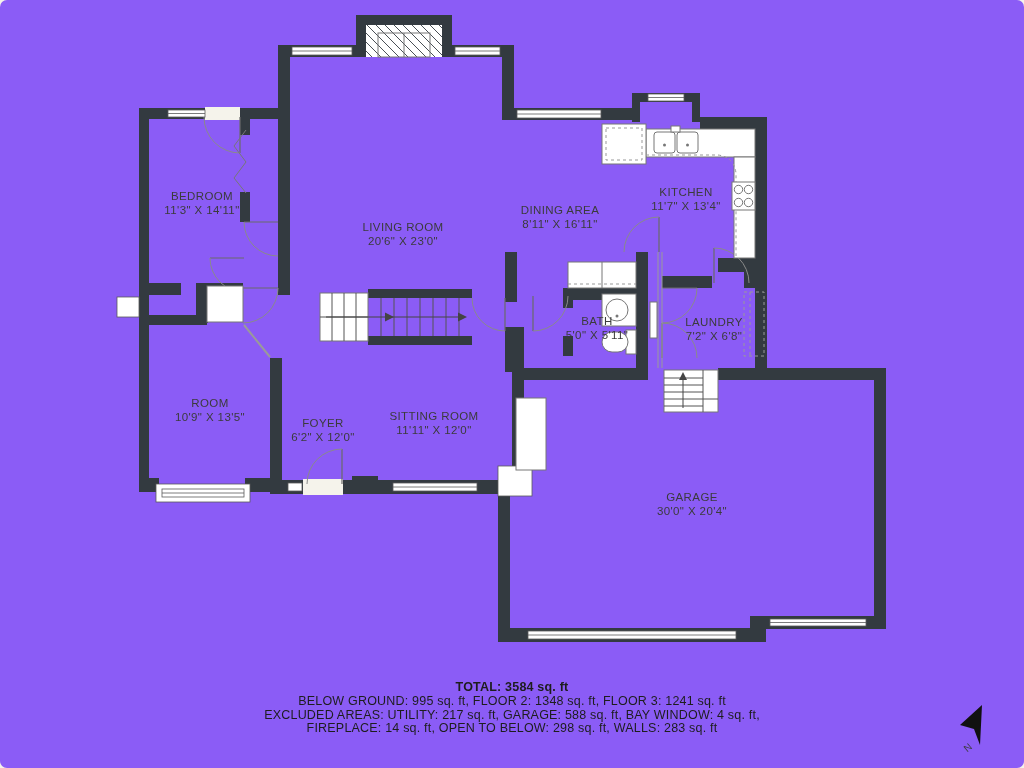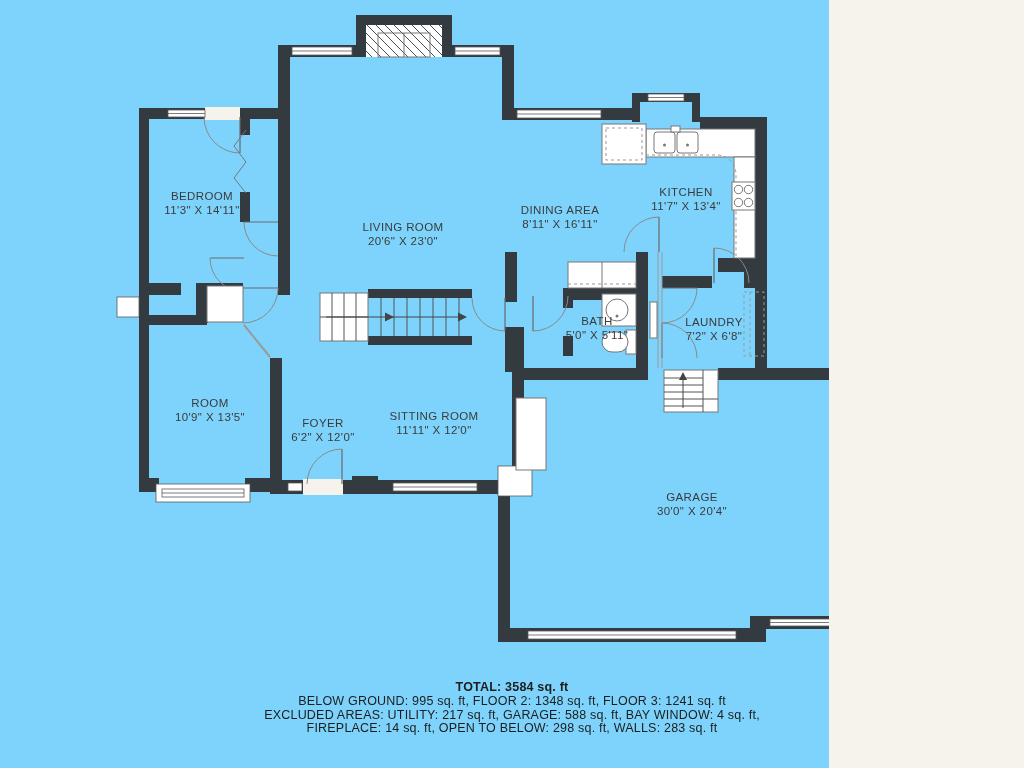--- a/index.html
+++ b/index.html
@@ -1,17 +1,17 @@
 <!DOCTYPE html>
 <html><head>
 <meta charset="utf-8">
 <style>
   html,body{margin:0;padding:0;}
   body{background:#f5f3eb;}
-  .canvas{position:relative;width:829px;height:768px;background:#7dd3fc;overflow:hidden;}
+  .canvas{position:relative;width:1024px;height:768px;background:#8b5cf6;overflow:hidden;border-radius:7px;}
   svg{display:block;}
   svg text{font-family:"Liberation Sans",sans-serif;fill:#3b3b3b;}
   .room-name{font-size:11.5px;letter-spacing:.4px;}
   .room-dims{font-size:11.5px;letter-spacing:.4px;}
   .sum{font-size:12.5px;fill:#1d1d1d;letter-spacing:.2px;}
   .sum-bold{font-weight:bold;}
   .wall{fill:#333a40;}
   .win{fill:#ffffff;stroke:#5a5a5a;stroke-width:.8;}
   .winline{stroke:#5a5a5a;stroke-width:.8;}
   .punch{fill:#f5f3eb;}

